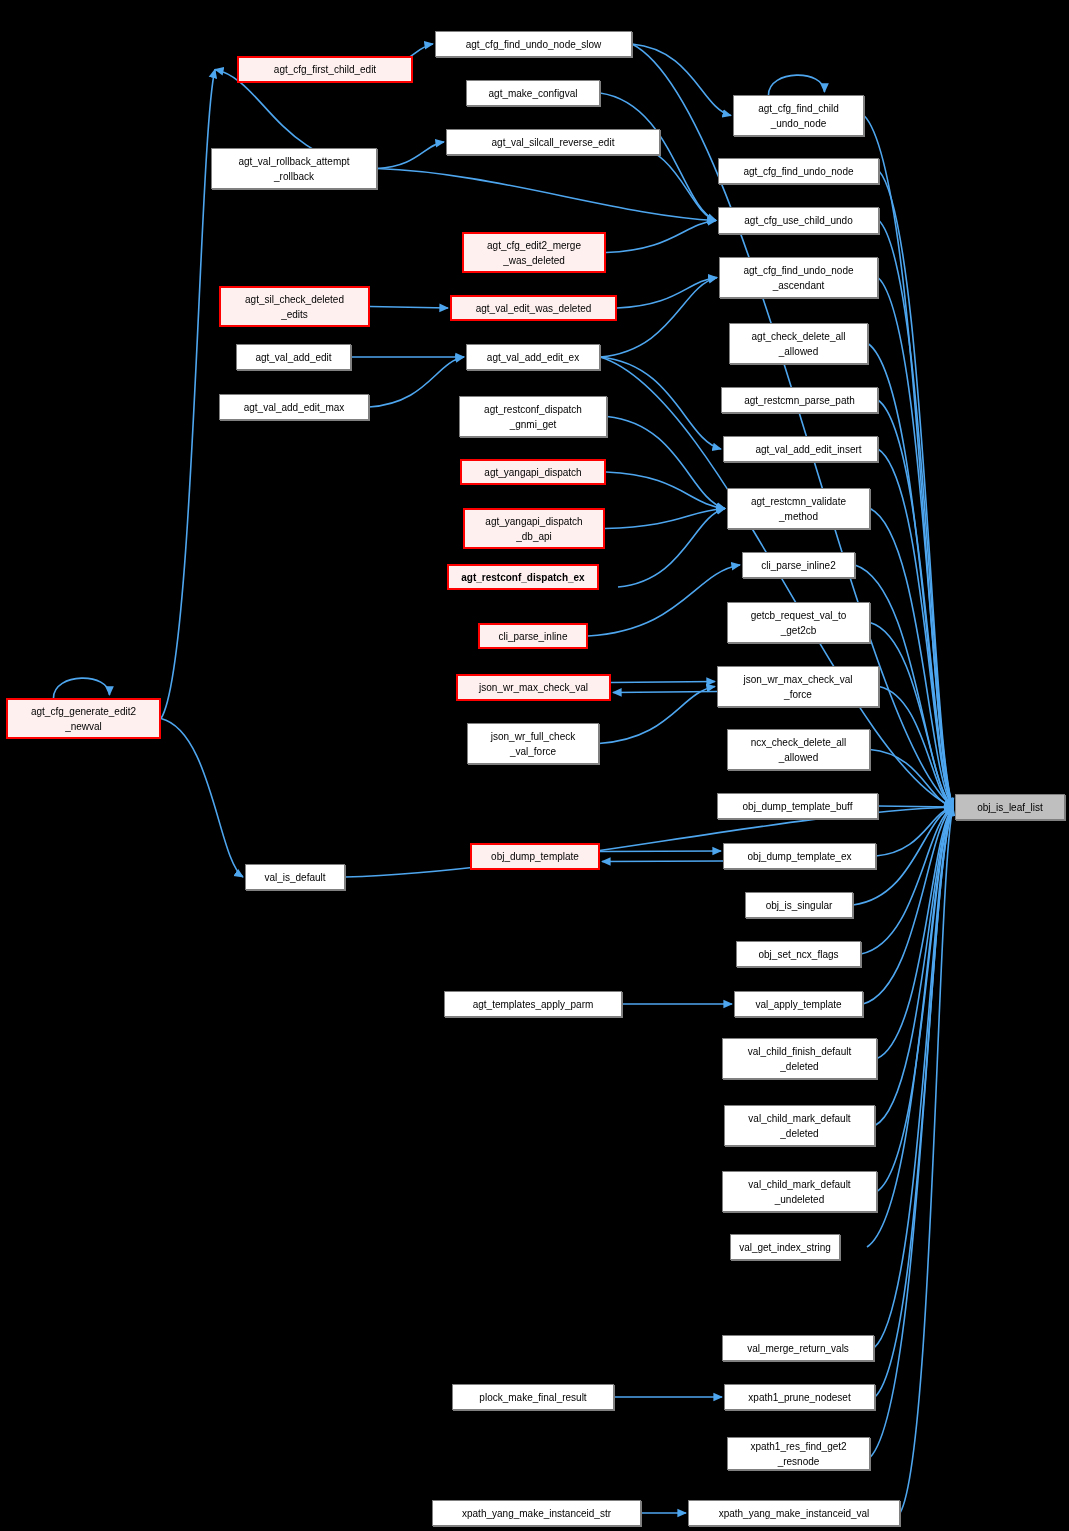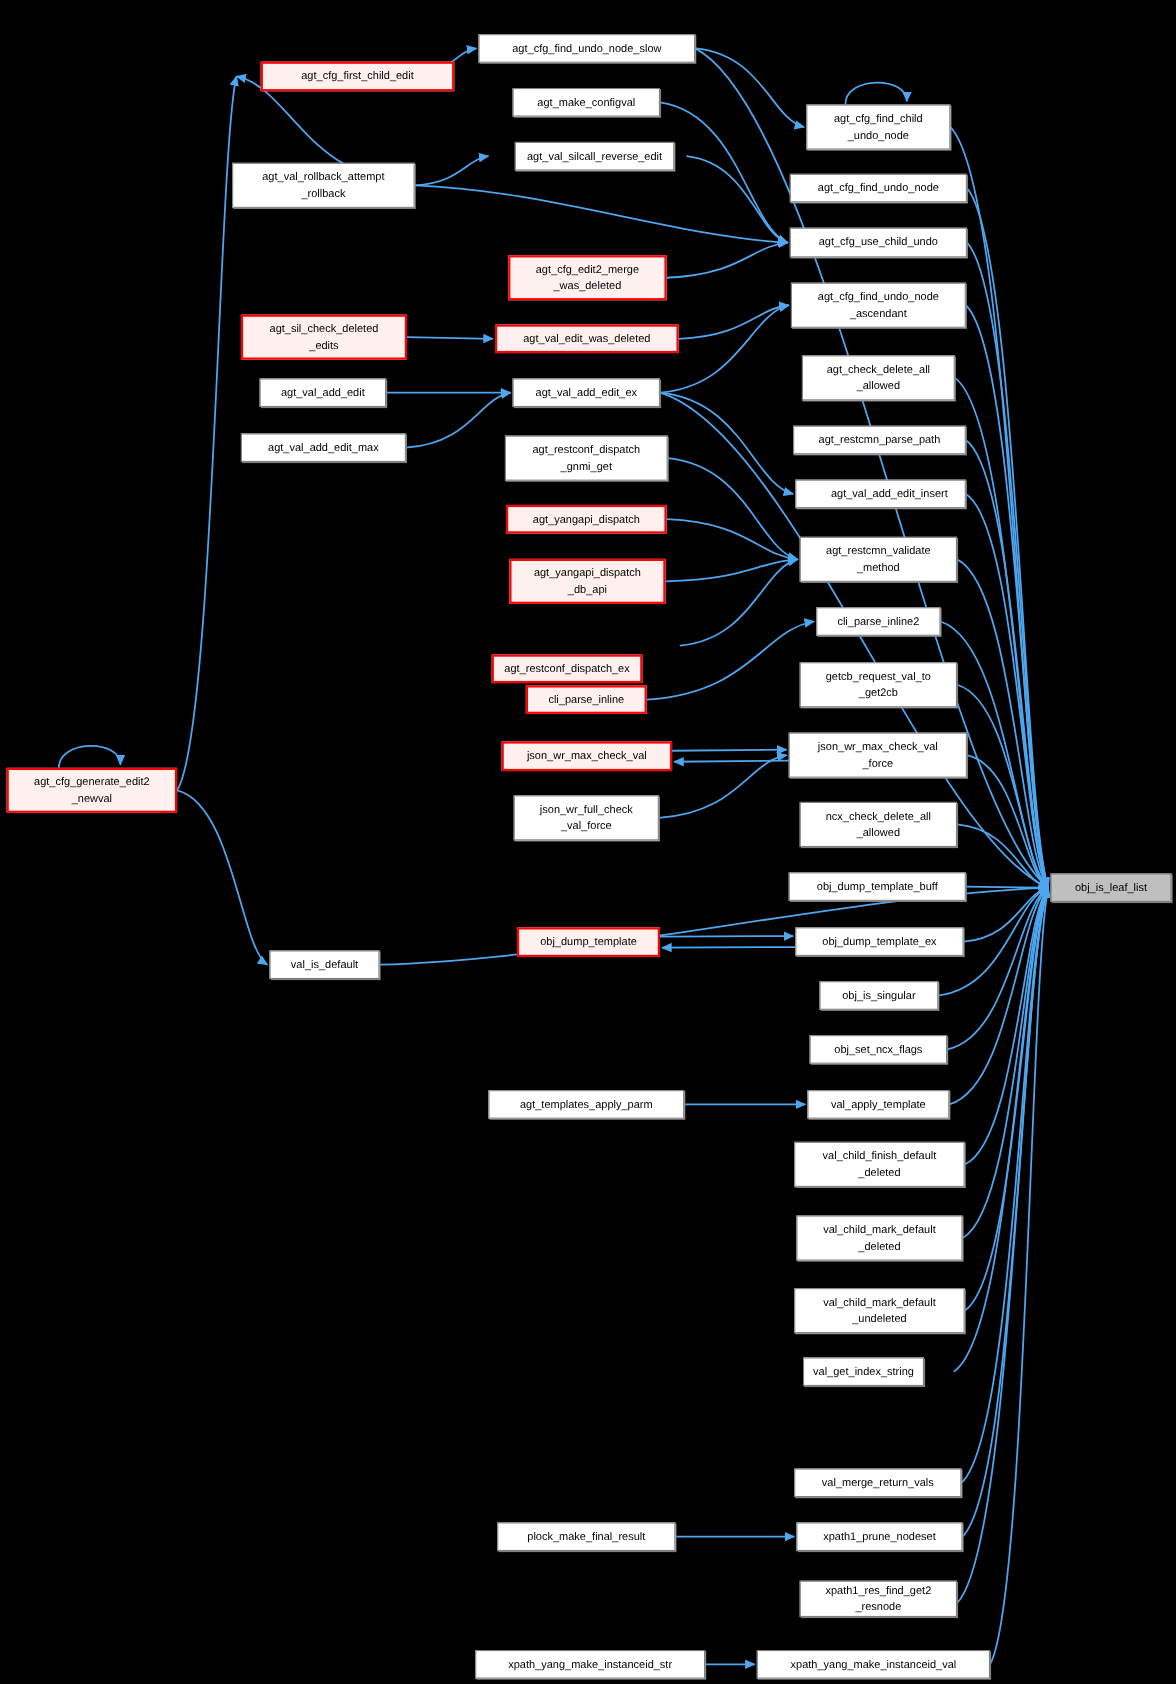--- a/index.html
+++ b/index.html
@@ -123,21 +123,21 @@
       <path d="M 874 1348 C 922.98 1304.72, 929.3 861.1, 953 807" fill="none" stroke="#4ea6ef" stroke-width="1.6" marker-end="url(#ah)"></path>
       <path d="M 875 1397 C 923.36 1349.8, 929.6 866, 953 807" fill="none" stroke="#4ea6ef" stroke-width="1.6" marker-end="url(#ah)"></path>
       <path d="M 870 1457.5 C 921.46 1405.46, 928.1 872.05, 953 807" fill="none" stroke="#4ea6ef" stroke-width="1.6" marker-end="url(#ah)"></path>
       <path d="M 900 1513 C 932.86 1456.52, 937.1 877.6, 953 807" fill="none" stroke="#4ea6ef" stroke-width="1.6" marker-end="url(#ah)"></path>
     </svg>
 <div class="node plain" style="left: 435px; top: 31px; width: 197px; height: 26px;">agt_cfg_find_undo_node_slow</div>
     <div class="node hl" style="left: 217px; top: 56px; width: 176px; height: 27px; margin-left: 20px;">agt_cfg_first_child_edit</div>
     <div class="node plain" style="left: 733px; top: 95px; width: 131px; height: 41px;">agt_cfg_find_child
 _undo_node</div>
     <div class="node plain" style="left: 466px; top: 80px; width: 134px; height: 26px;">agt_make_configval</div>
-    <div class="node plain" style="left: 468px; top: 129px; width: 145px; height: 26px;">agt_val_silcall_reverse_edit</div>
+    <div class="node plain" style="left: 446px; top: 129px; width: 214px; height: 26px;">agt_val_silcall_reverse_edit</div>
     <div class="node plain" style="left: 211px; top: 148px; width: 166px; height: 41px;">agt_val_rollback_attempt
 _rollback</div>
     <div class="node plain" style="left: 718px; top: 158px; width: 161px; height: 26px;">agt_cfg_find_undo_node</div>
     <div class="node plain" style="left: 718px; top: 207px; width: 161px; height: 27px;">agt_cfg_use_child_undo</div>
     <div class="node hl" style="left: 462px; top: 232px; width: 144px; height: 41px;">agt_cfg_edit2_merge
 _was_deleted</div>
     <div class="node plain" style="left: 719px; top: 257px; width: 159px; height: 41px;">agt_cfg_find_undo_node
 _ascendant</div>
     <div class="node hl" style="left: 219px; top: 286px; width: 151px; height: 41px;">agt_sil_check_deleted
 _edits</div>
@@ -150,21 +150,21 @@
     <div class="node plain" style="left: 219px; top: 394px; width: 150px; height: 26px;">agt_val_add_edit_max</div>
     <div class="node plain" style="left: 459px; top: 396px; width: 148px; height: 41px;">agt_restconf_dispatch
 _gnmi_get</div>
     <div class="node plain" style="left: 723px; top: 436px; width: 155px; height: 26px; padding-left: 16px;">agt_val_add_edit_insert</div>
     <div class="node hl" style="left: 460px; top: 459px; width: 146px; height: 26px;">agt_yangapi_dispatch</div>
     <div class="node plain" style="left: 727px; top: 488px; width: 143px; height: 41px;">agt_restcmn_validate
 _method</div>
     <div class="node hl" style="left: 463px; top: 508px; width: 142px; height: 41px;">agt_yangapi_dispatch
 _db_api</div>
     <div class="node plain" style="left: 742px; top: 552px; width: 113px; height: 26px;">cli_parse_inline2</div>
-    <div class="node hl" style="left: 447px; top: 595px; width: 137px; height: 26px;">agt_restconf_dispatch_ex</div>
+    <div class="node hl" style="left: 447px; top: 564px; width: 152px; height: 26px; font-weight: bold;">agt_restconf_dispatch_ex</div>
     <div class="node plain" style="left: 727px; top: 602px; width: 143px; height: 41px;">getcb_request_val_to
 _get2cb</div>
     <div class="node hl" style="left: 478px; top: 623px; width: 110px; height: 26px;">cli_parse_inline</div>
     <div class="node hl" style="left: 456px; top: 674px; width: 155px; height: 27px;">json_wr_max_check_val</div>
     <div class="node plain" style="left: 717px; top: 666px; width: 162px; height: 41px;">json_wr_max_check_val
 _force</div>
     <div class="node plain" style="left: 467px; top: 723px; width: 132px; height: 41px;">json_wr_full_check
 _val_force</div>
     <div class="node plain" style="left: 727px; top: 729px; width: 143px; height: 41px;">ncx_check_delete_all
 _allowed</div>

